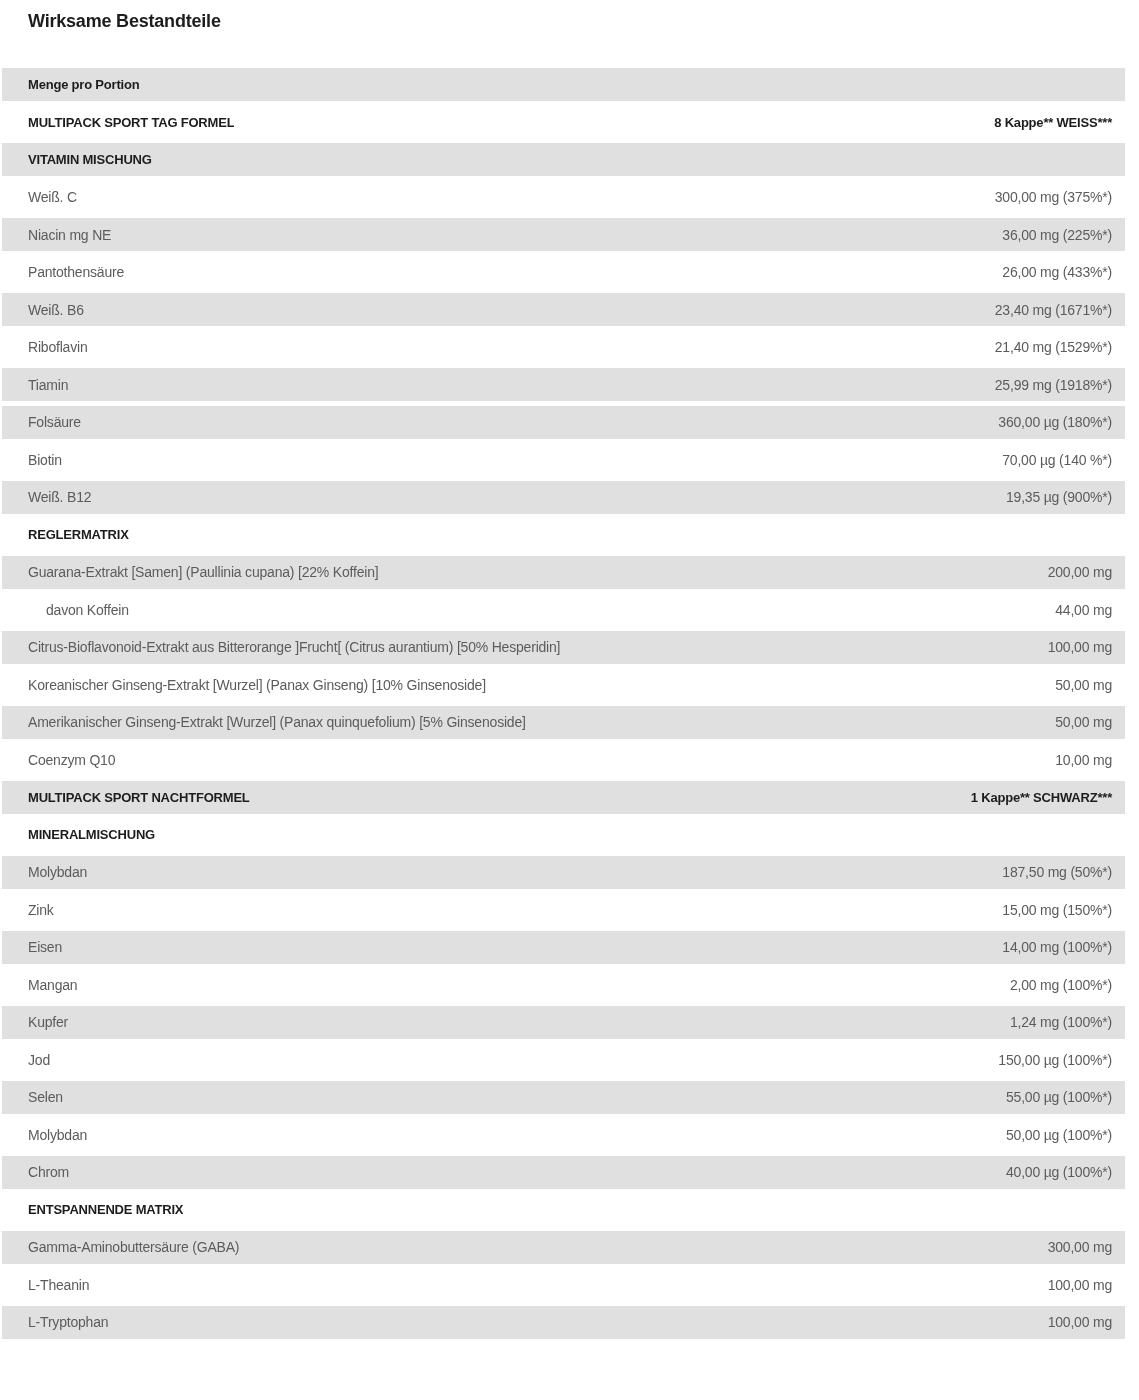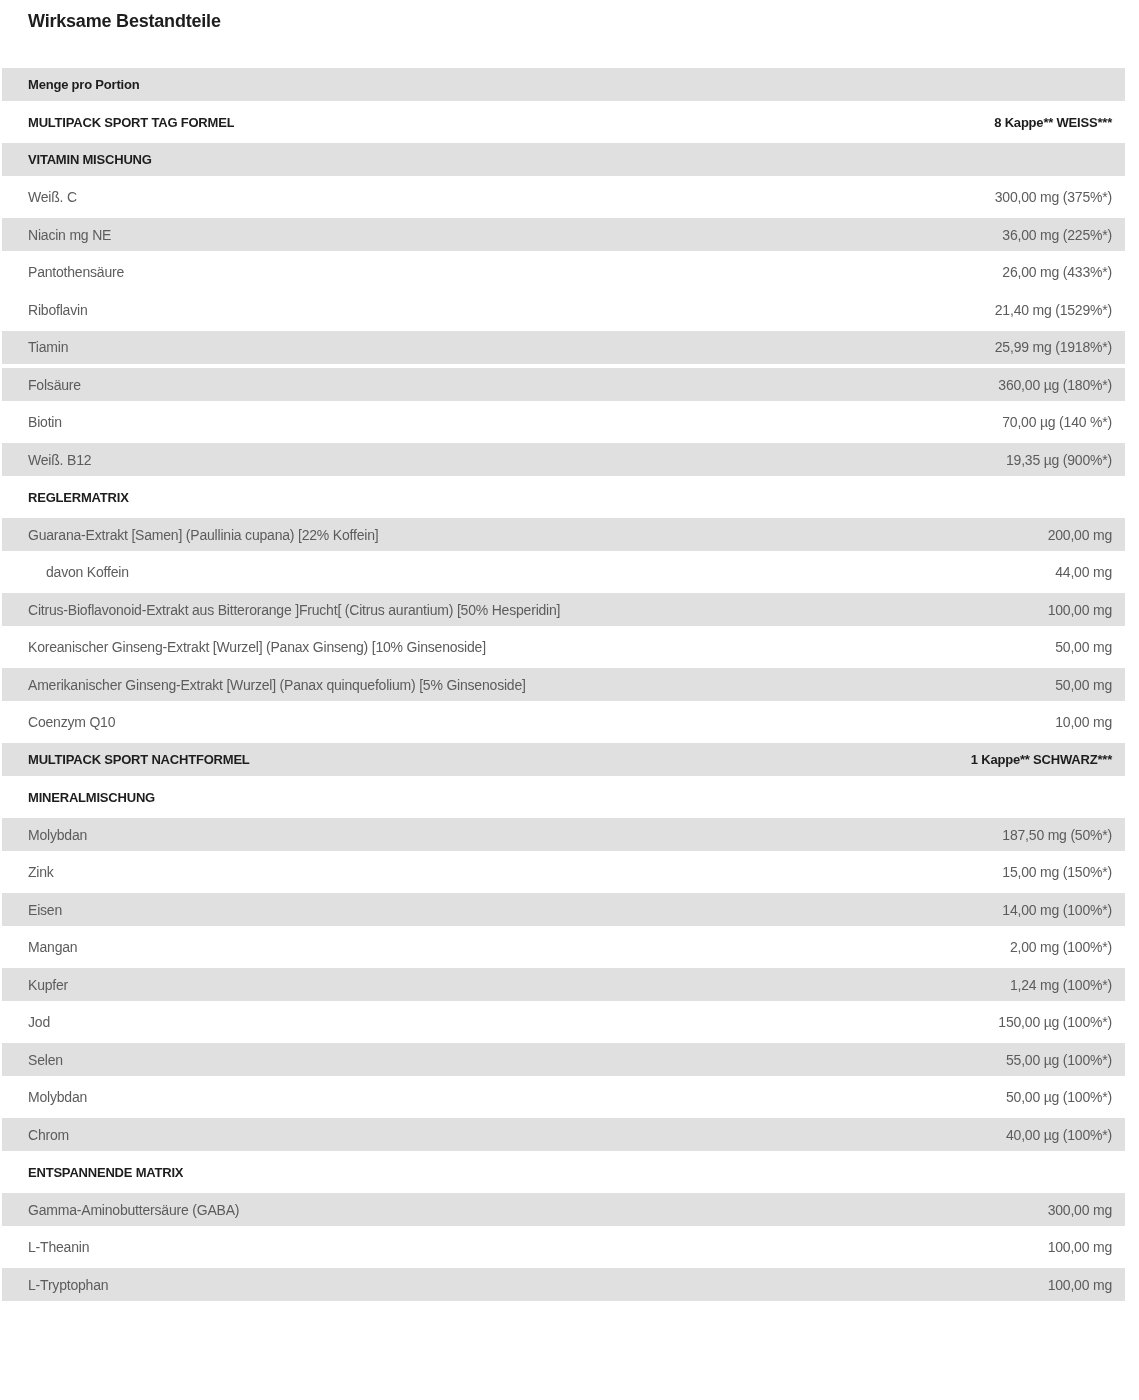--- a/index.html
+++ b/index.html
@@ -82,20 +82,24 @@
         <span class="value">300,00 mg (375%*)</span>
       </div>
       <div class="row shaded">
         <span class="label">Niacin mg NE</span>
         <span class="value">36,00 mg (225%*)</span>
       </div>
       <div class="row">
         <span class="label">Pantothensäure</span>
         <span class="value">26,00 mg (433%*)</span>
       </div>
+      <div class="row shaded">
+        <span class="label">Weiß. B6</span>
+        <span class="value">23,40 mg (1671%*)</span>
+      </div>
       <div class="row">
         <span class="label">Riboflavin</span>
         <span class="value">21,40 mg (1529%*)</span>
       </div>
       <div class="row shaded">
         <span class="label">Tiamin</span>
         <span class="value">25,99 mg (1918%*)</span>
       </div>
       <div class="row shaded">
         <span class="label">Folsäure</span>

